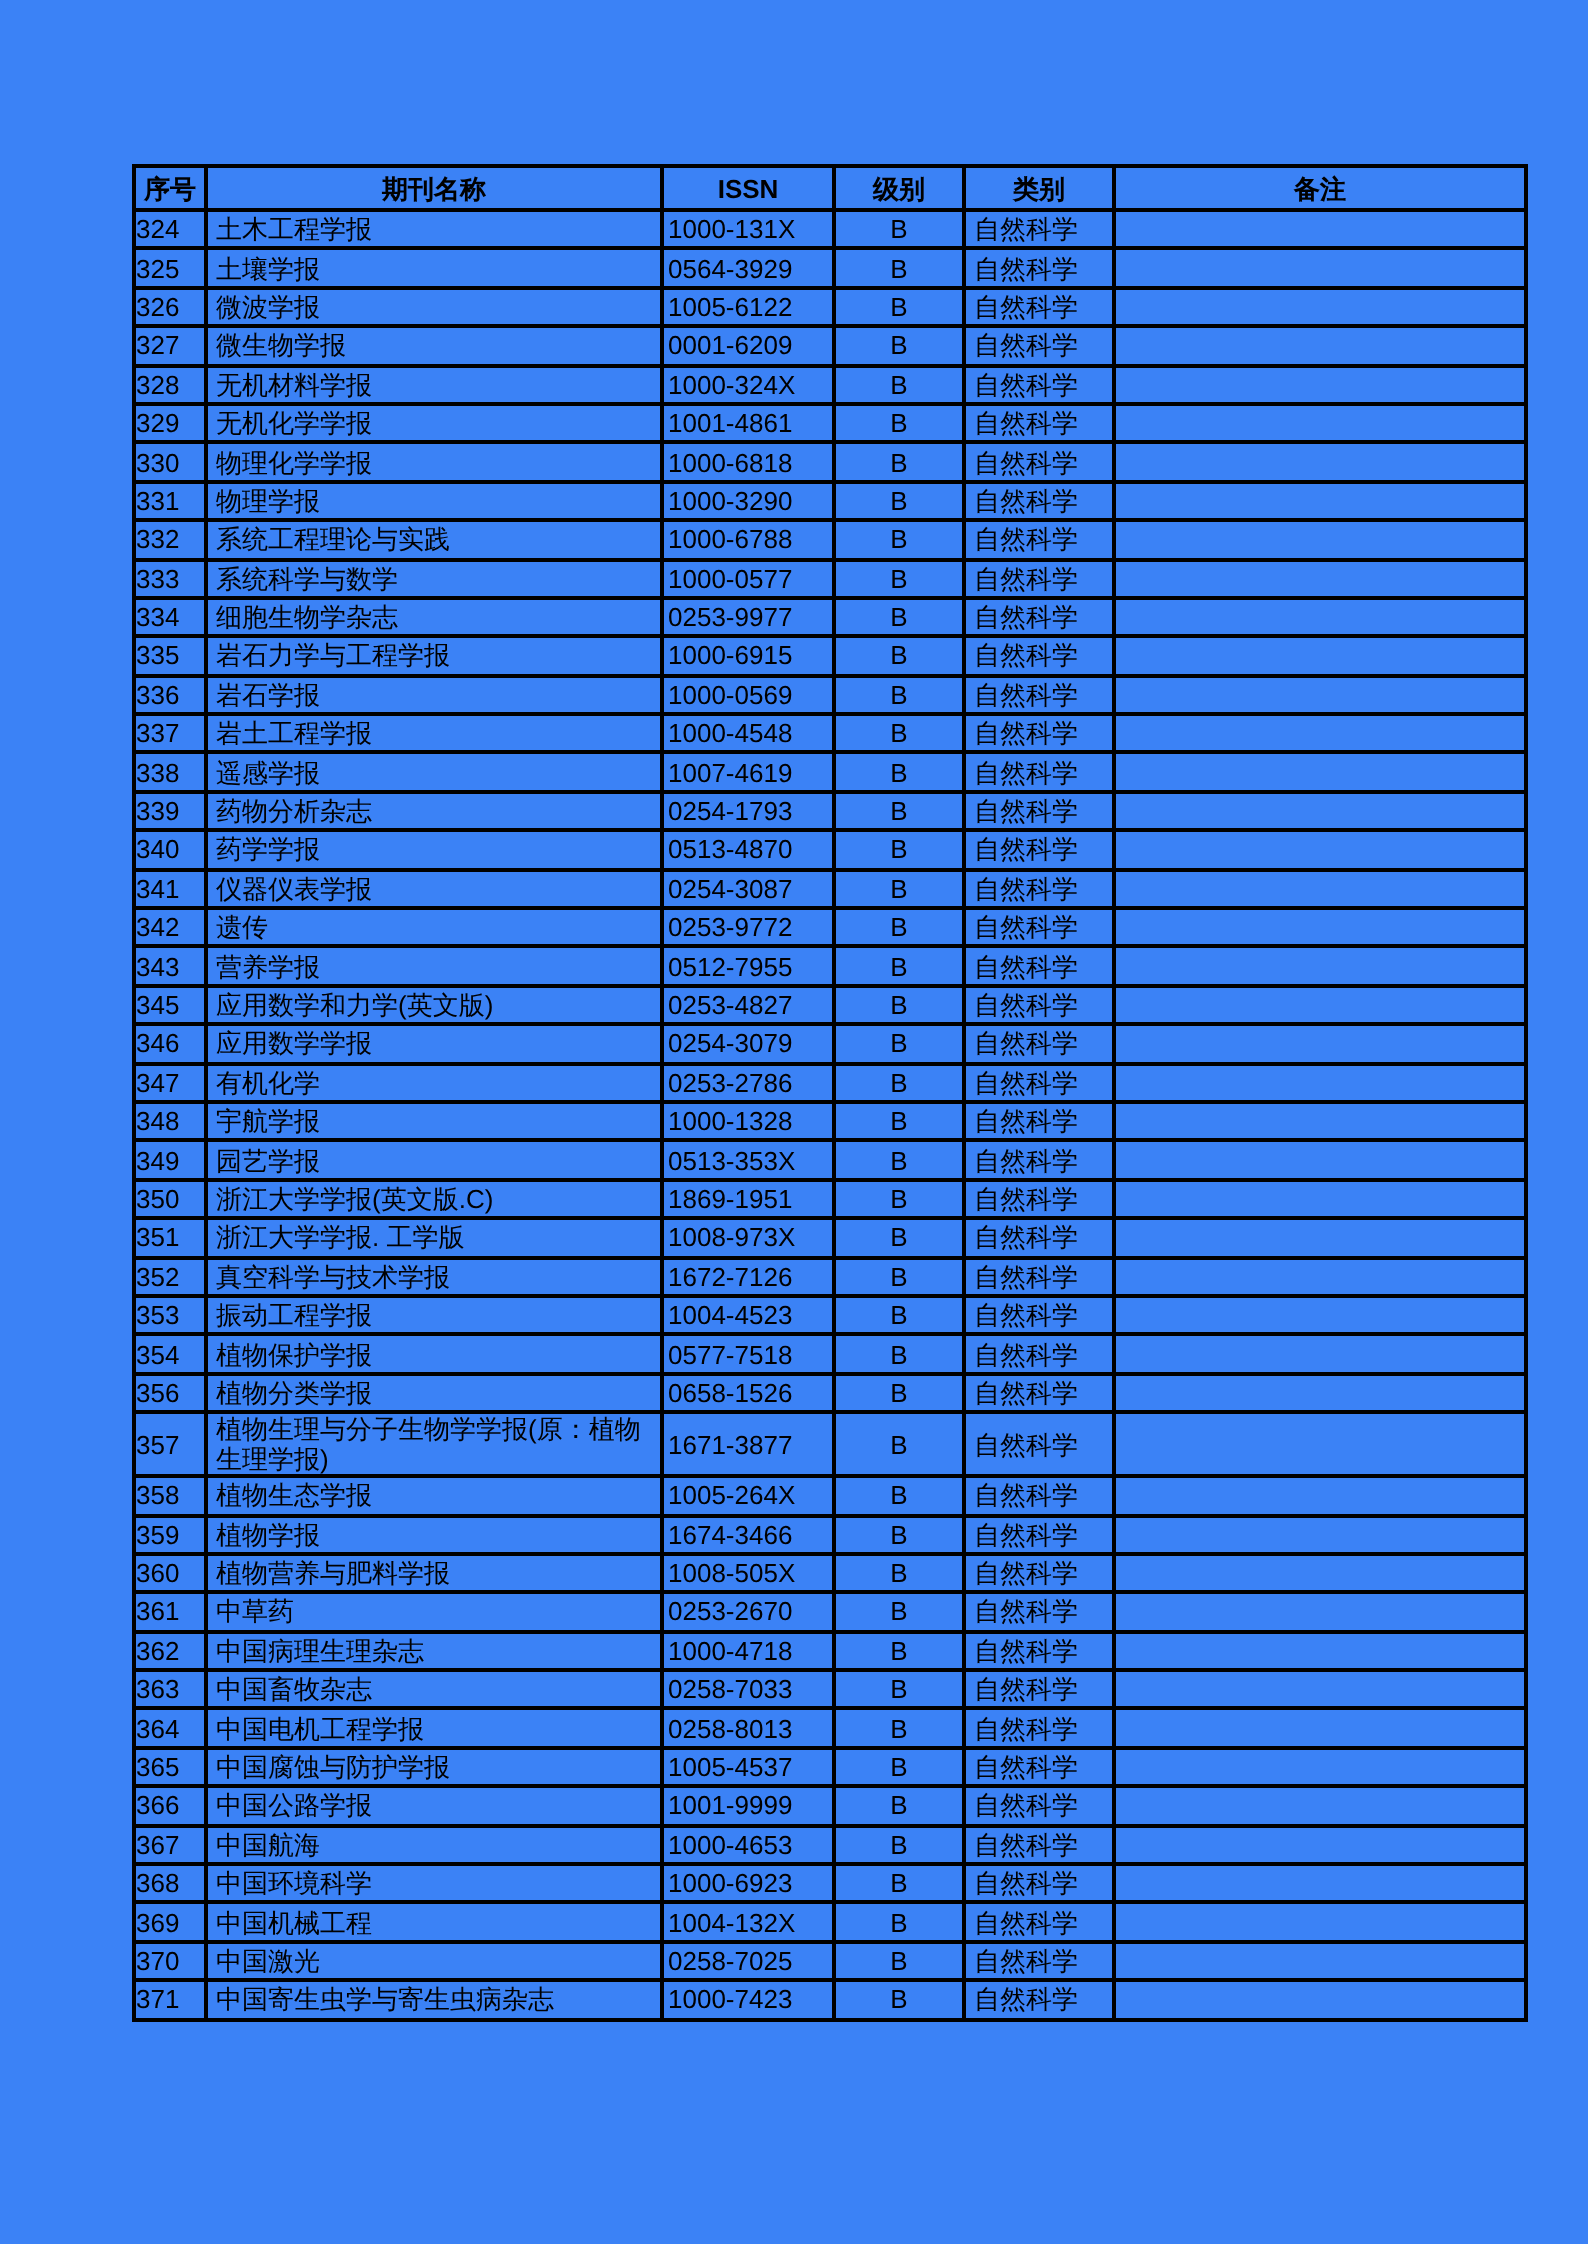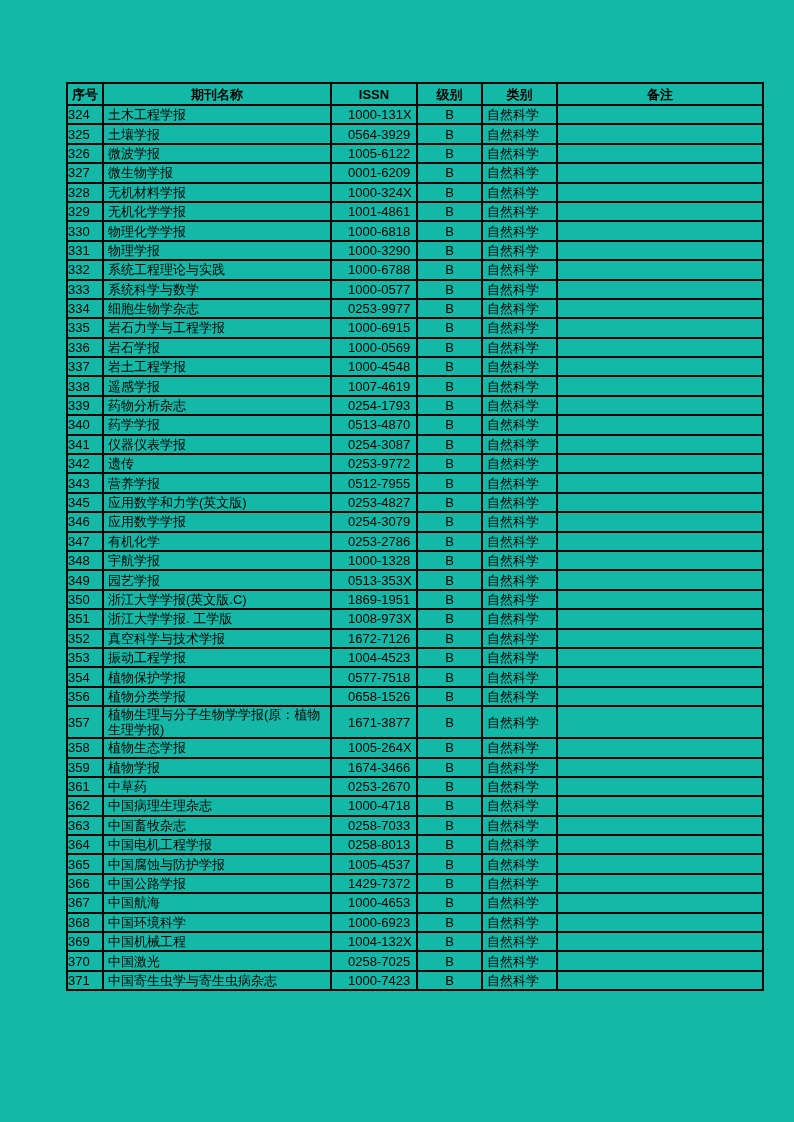--- a/index.html
+++ b/index.html
@@ -4,21 +4,21 @@
 <style>
   html, body {
     margin: 0;
     padding: 0;
     background: #ffffff;
   }
   .page {
     position: relative;
     width: 794px;
     height: 1122px;
-    background: #14b8a6;
+    background: #3b82f6;
     font-family: "Liberation Sans", "DejaVu Sans", sans-serif;
     color: #000000;
     overflow: hidden;
   }
   table.journal-table {
     position: absolute;
     left: 66px;
     top: 82px;
     width: 696px;
     border-collapse: collapse;
@@ -37,21 +37,21 @@
   .journal-table th {
     height: 20px;
     font-weight: bold;
     text-align: center;
   }
   .journal-table td {
     height: 17.4px;
   }
   td.col-no    { text-align: left; }
   td.col-name  { text-align: left; padding-left: 4px; padding-right: 3px; }
-  td.col-issn  { text-align: left; padding-left: 16px; }
+  td.col-issn  { text-align: left; padding-left: 2px; }
   td.col-level { text-align: center; }
   td.col-category { text-align: left; padding-left: 4px; }
   td.col-note  { }
 </style>
 </head>
 <body>
 
 <div class="page">
   <table class="journal-table">
     <colgroup>
@@ -339,20 +339,28 @@
         </tr>
         <tr>
           <td class="col-no">359</td>
           <td class="col-name">植物学报</td>
           <td class="col-issn">1674-3466</td>
           <td class="col-level">B</td>
           <td class="col-category">自然科学</td>
           <td class="col-note"></td>
         </tr>
         <tr>
+          <td class="col-no">360</td>
+          <td class="col-name">植物营养与肥料学报</td>
+          <td class="col-issn">1008-505X</td>
+          <td class="col-level">B</td>
+          <td class="col-category">自然科学</td>
+          <td class="col-note"></td>
+        </tr>
+        <tr>
           <td class="col-no">361</td>
           <td class="col-name">中草药</td>
           <td class="col-issn">0253-2670</td>
           <td class="col-level">B</td>
           <td class="col-category">自然科学</td>
           <td class="col-note"></td>
         </tr>
         <tr>
           <td class="col-no">362</td>
           <td class="col-name">中国病理生理杂志</td>
@@ -381,21 +389,21 @@
           <td class="col-no">365</td>
           <td class="col-name">中国腐蚀与防护学报</td>
           <td class="col-issn">1005-4537</td>
           <td class="col-level">B</td>
           <td class="col-category">自然科学</td>
           <td class="col-note"></td>
         </tr>
         <tr>
           <td class="col-no">366</td>
           <td class="col-name">中国公路学报</td>
-          <td class="col-issn">1429-7372</td>
+          <td class="col-issn">1001-9999</td>
           <td class="col-level">B</td>
           <td class="col-category">自然科学</td>
           <td class="col-note"></td>
         </tr>
         <tr>
           <td class="col-no">367</td>
           <td class="col-name">中国航海</td>
           <td class="col-issn">1000-4653</td>
           <td class="col-level">B</td>
           <td class="col-category">自然科学</td>

